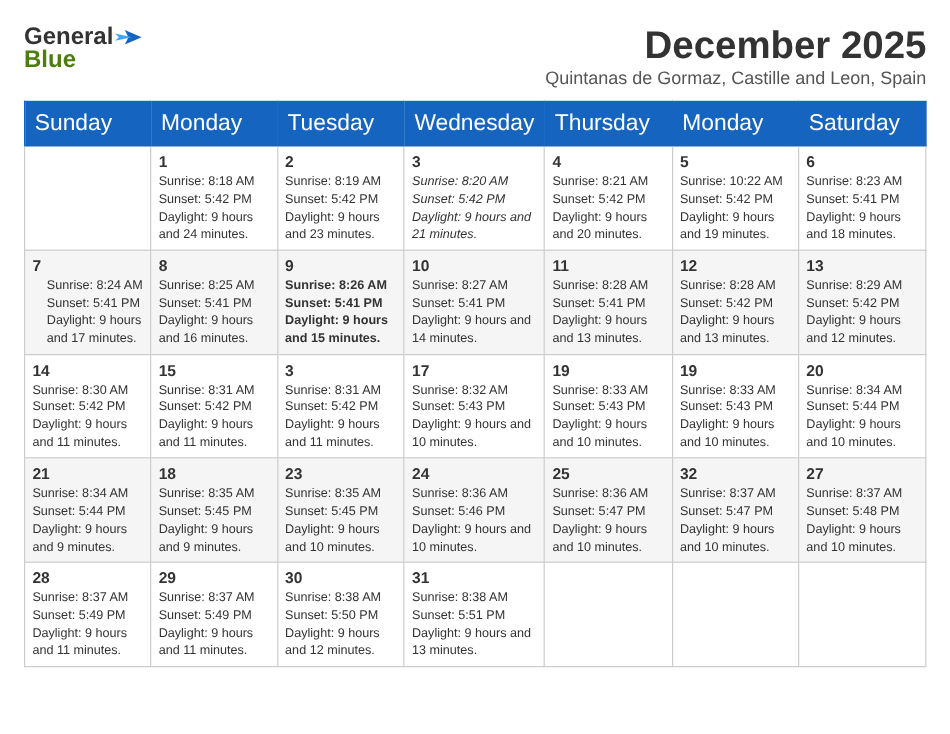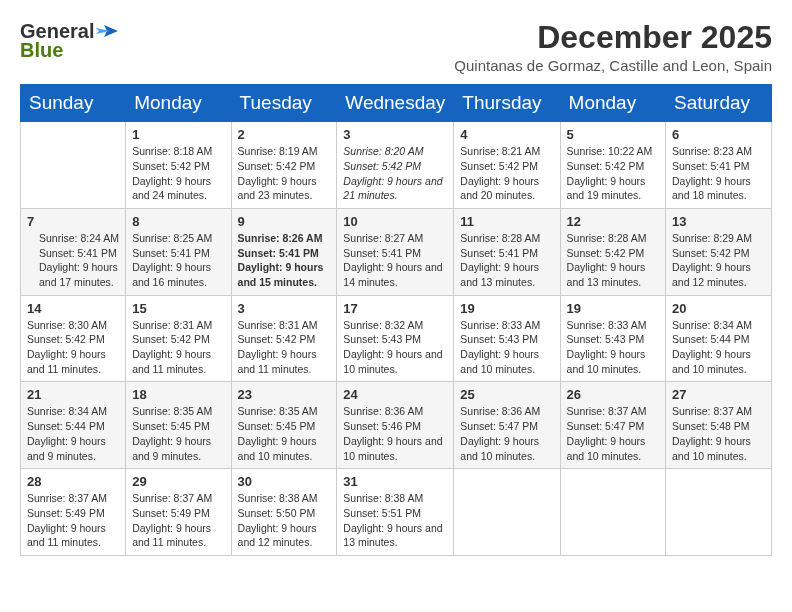--- a/index.html
+++ b/index.html
@@ -271,21 +271,21 @@
 Sunset: 5:46 PM
 Daylight: 9 hours and 10 minutes.</div>
           </td>
           <td>
             <span class="day-number">25</span>
             <div class="day-info" style="white-space: pre-line;">Sunrise: 8:36 AM
 Sunset: 5:47 PM
 Daylight: 9 hours and 10 minutes.</div>
           </td>
           <td>
-            <span class="day-number">26</span>
+            <span class="day-number">32</span>
             <div class="day-info" style="white-space: pre-line;">Sunrise: 8:37 AM
 Sunset: 5:47 PM
 Daylight: 9 hours and 10 minutes.</div>
           </td>
           <td>
             <span class="day-number">27</span>
             <div class="day-info" style="white-space: pre-line;">Sunrise: 8:37 AM
 Sunset: 5:48 PM
 Daylight: 9 hours and 10 minutes.</div>
           </td>

